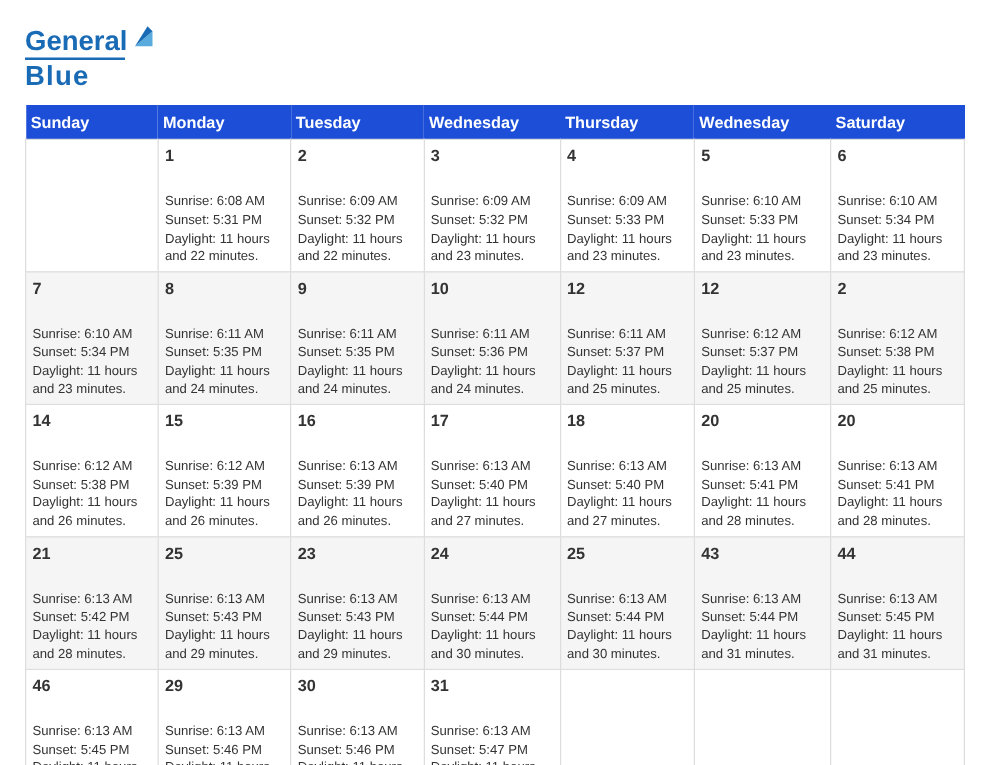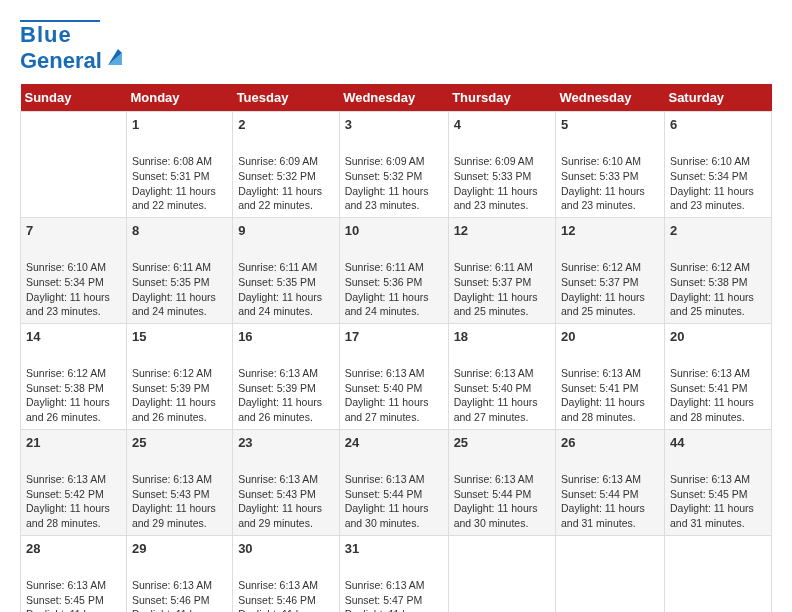--- a/index.html
+++ b/index.html
@@ -23,21 +23,21 @@
     }
     .title-block { text-align: right; }
     .title-block h1 { font-size: 36px; font-weight: bold; color: #333; }
     .title-block h2 { font-size: 16px; font-weight: normal; color: #555; }
     table {
       width: 100%;
       border-collapse: collapse;
       font-size: 11px;
     }
     thead tr th {
-      background-color: #b91c1c;
+      background-color: #1d4ed8;
       color: #fff;
       padding: 6px 4px;
       text-align: left;
       font-size: 13px;
       font-weight: bold;
     }
     tbody tr { vertical-align: top; }
     tbody tr td {
       border: 1px solid #ddd;
       padding: 4px 5px;
@@ -48,33 +48,33 @@
     tbody tr:nth-child(odd) td { background-color: #fff; }
     tbody tr:nth-child(even) td { background-color: #f5f5f5; }
     .day-num { font-size: 13px; font-weight: bold; display: block; margin-bottom: 2px; }
     .day-info { font-size: 10.5px; color: #333; margin-top: 20px; }
   </style>
 </head>
 <body>
 
 <div class="header">
   <div class="logo">
-    <div style="border-top:2px solid #1a6bb5;width:80px;margin-top:0px;">
-      <span style="font-size:22px;font-weight:bold;color:#1a6bb5;letter-spacing:1px;">Blue</span>
-    </div>
     <div style="display:flex;align-items:center;">
       <span style="font-size:22px;font-weight:bold;color:#333;">
         <span style="color:#1a6bb5;">General</span>
       </span>
       <div style="margin-left:2px; margin-top:-2px;">
         <svg width="22" height="22" viewBox="0 0 22 22">
           <polygon points="4,18 18,6 18,18" fill="#5aabdd"></polygon>
           <polygon points="4,18 14,2 18,6" fill="#1a6bb5"></polygon>
         </svg>
       </div>
+    </div>
+    <div style="border-top:2px solid #1a6bb5;width:80px;margin-top:0px;">
+      <span style="font-size:22px;font-weight:bold;color:#1a6bb5;letter-spacing:1px;">Blue</span>
     </div>
   </div>
   <div class="title-block">
     <h1></h1>
     <h2></h2>
   </div>
 </div>
 
 <table>
   <thead>
@@ -266,37 +266,37 @@
 and 30 minutes.</div>
         </td>
         <td>
           <span class="day-num">25</span>
           <div class="day-info" style="white-space: pre-line;">Sunrise: 6:13 AM
 Sunset: 5:44 PM
 Daylight: 11 hours
 and 30 minutes.</div>
         </td>
         <td>
-          <span class="day-num">26</span>
+          <span class="day-num">43</span>
           <div class="day-info" style="white-space: pre-line;">Sunrise: 6:13 AM
 Sunset: 5:44 PM
 Daylight: 11 hours
 and 31 minutes.</div>
         </td>
         <td>
           <span class="day-num">44</span>
           <div class="day-info" style="white-space: pre-line;">Sunrise: 6:13 AM
 Sunset: 5:45 PM
 Daylight: 11 hours
 and 31 minutes.</div>
         </td>
       </tr>
       <tr>
         <td>
-          <span class="day-num">28</span>
+          <span class="day-num">46</span>
           <div class="day-info" style="white-space: pre-line;">Sunrise: 6:13 AM
 Sunset: 5:45 PM
 Daylight: 11 hours
 and 32 minutes.</div>
         </td>
         <td>
           <span class="day-num">29</span>
           <div class="day-info" style="white-space: pre-line;">Sunrise: 6:13 AM
 Sunset: 5:46 PM
 Daylight: 11 hours

